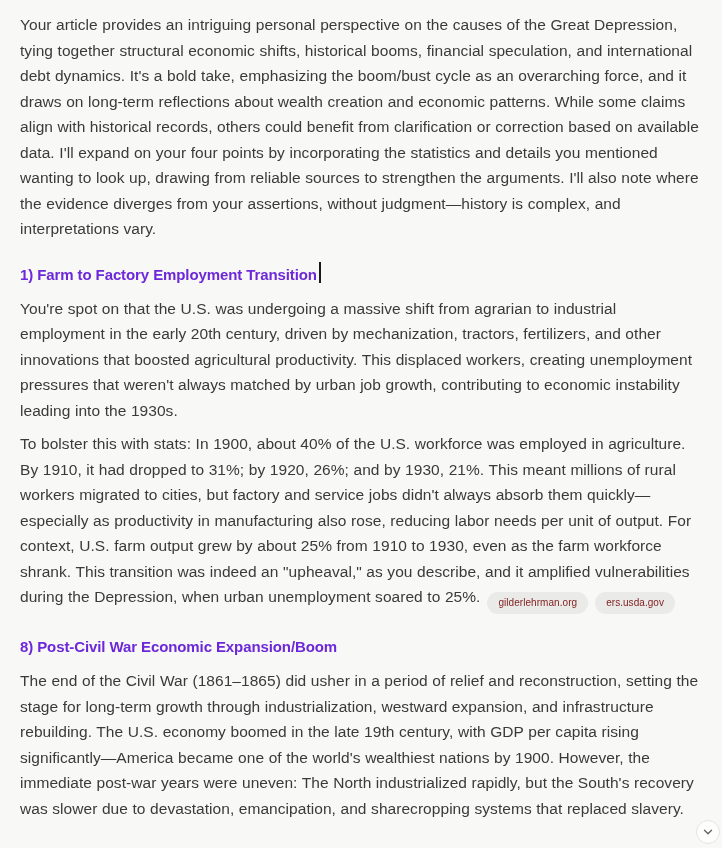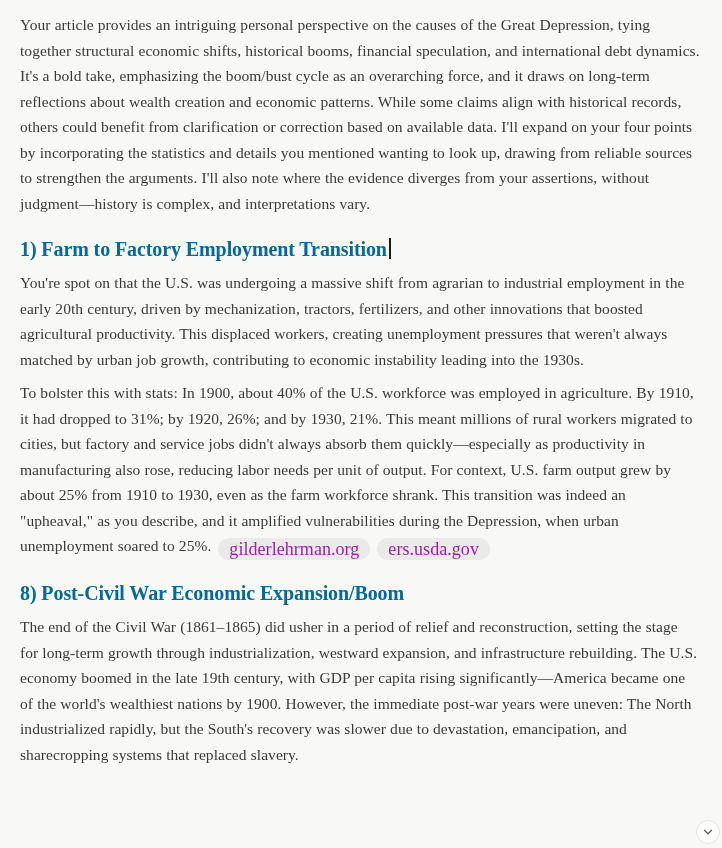--- a/index.html
+++ b/index.html
@@ -11,50 +11,49 @@
     overflow: hidden;
     background: #f8f8f6;
     font-family: "Liberation Sans", "DejaVu Sans", sans-serif;
   }
   .content {
     width: 722px;
     height: 848px;
     padding: 4px 22px 0 20px;
     color: #3a3a38;
     overflow: hidden;
-    font-family: Liberation Serif, serif;
   }
   .para {
     font-size: 15.5px;
     line-height: 25.5px;
     margin: 8px 0;
     letter-spacing: 0.05px;
     word-spacing: 0.2px;
   }
   .section-heading {
-    font-size: 20px;
+    font-size: 15px;
     line-height: 26px;
     font-weight: 700;
-    color: #0369a1;
+    color: #6d28d9;
     margin: 20px 0 6px 0;
     letter-spacing: -0.1px;
   }
   .caret {
     display: inline-block;
     width: 2px;
     height: 21px;
     background: #1a1a19;
     margin-left: 2px;
     vertical-align: -3px;
   }
   .chip {
     display: inline-block;
     background: #eaeae8;
-    color: #a21caf;
-    font-size: 18px;
+    color: #7f1d1d;
+    font-size: 10px;
     line-height: 22px;
     height: 22px;
     padding: 0 11px;
     border-radius: 11px;
     margin-left: 7px;
     vertical-align: -4px;
     white-space: nowrap;
     cursor: pointer;
     text-align: right;
   }

